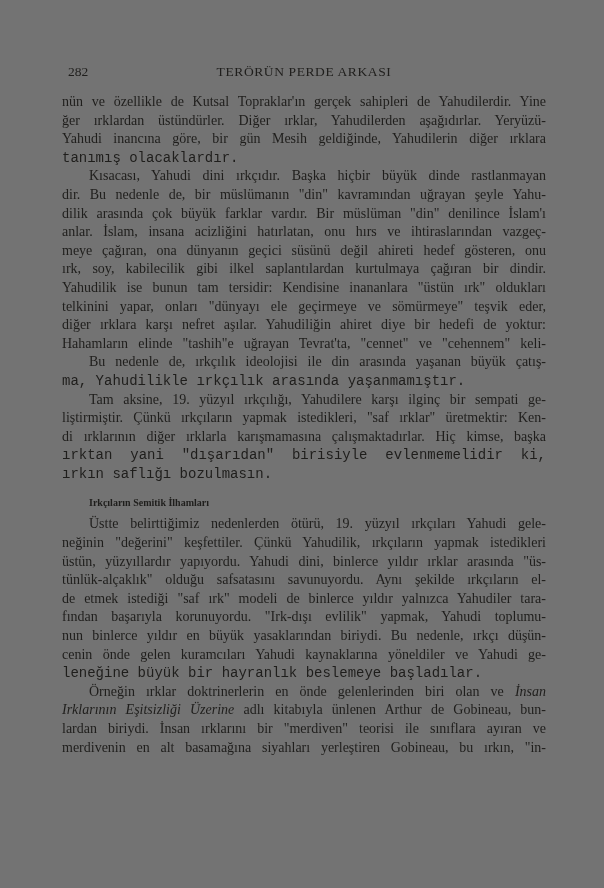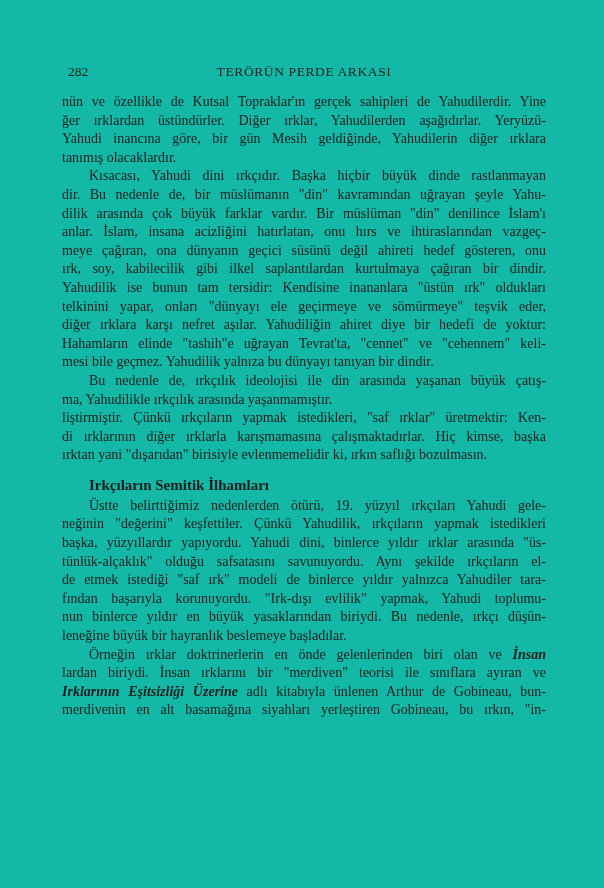--- a/index.html
+++ b/index.html
@@ -4,21 +4,21 @@
 <style>
   html, body {
     margin: 0;
     padding: 0;
     background: #ffffff;
   }
   .page {
     position: relative;
     width: 604px;
     height: 888px;
-    background: #14b8a6;
+    background: #737373;
     color: #1f1e1c;
     font-family: "Liberation Serif", "DejaVu Serif", serif;
     overflow: hidden;
   }
   .page-header {
     position: absolute;
     top: 64px;
     left: 62px;
     width: 484px;
     height: 18px;
@@ -45,33 +45,34 @@
     font-size: 14px;
     line-height: 18.6px;
   }
   .line {
     text-align: justify;
     text-align-last: justify;
     white-space: normal;
   }
   .line.last {
     text-align-last: left;
+    font-family: Liberation Mono, monospace;
   }
   .line.indent {
     text-indent: 27px;
   }
   .heading {
     font-weight: bold;
-    font-size: 15px;
+    font-size: 10px;
     line-height: 20px;
     margin-top: 10px;
     margin-bottom: 2px;
     padding-left: 27px;
   }
-  i { font-style: italic; font-weight: bold; }
+  i { font-style: italic; }
 </style>
 </head>
 <body>
 
 <div class="page">
   <div class="page-header">
     <span class="page-number">282</span>
     <span class="running-title">TERÖRÜN PERDE ARKASI</span>
   </div>
   <div class="page-body">
@@ -82,33 +83,34 @@
       <div class="line indent"><span>Kısacası, Yahudi dini ırkçıdır. Başka hiçbir büyük dinde rastlanmayan</span></div>
       <div class="line"><span>dir. Bu nedenle de, bir müslümanın "din" kavramından uğrayan şeyle Yahu-</span></div>
       <div class="line"><span>dilik arasında çok büyük farklar vardır. Bir müslüman "din" denilince İslam'ı</span></div>
       <div class="line"><span>anlar. İslam, insana acizliğini hatırlatan, onu hırs ve ihtiraslarından vazgeç-</span></div>
       <div class="line"><span>meye çağıran, ona dünyanın geçici süsünü değil ahireti hedef gösteren, onu</span></div>
       <div class="line"><span>ırk, soy, kabilecilik gibi ilkel saplantılardan kurtulmaya çağıran bir dindir.</span></div>
       <div class="line"><span>Yahudilik ise bunun tam tersidir: Kendisine inananlara "üstün ırk" oldukları</span></div>
       <div class="line"><span>telkinini yapar, onları "dünyayı ele geçirmeye ve sömürmeye" teşvik eder,</span></div>
       <div class="line"><span>diğer ırklara karşı nefret aşılar. Yahudiliğin ahiret diye bir hedefi de yoktur:</span></div>
       <div class="line"><span>Hahamların elinde "tashih"e uğrayan Tevrat'ta, "cennet" ve "cehennem" keli-</span></div>
-      <div class="line last"><span>mesi bile geçmez. Yahudilik yalnıza bu dünyayı tanıyan bir dindir.</span></div>
       <div class="line indent"><span>Bu nedenle de, ırkçılık ideolojisi ile din arasında yaşanan büyük çatış-</span></div>
       <div class="line last"><span>ma, Yahudilikle ırkçılık arasında yaşanmamıştır.</span></div>
+      <div class="line indent"><span>Tam aksine, 19. yüzyıl ırkçılığı, Yahudilere karşı ilginç bir sempati ge-</span></div>
       <div class="line"><span>liştirmiştir. Çünkü ırkçıların yapmak istedikleri, "saf ırklar" üretmektir: Ken-</span></div>
       <div class="line"><span>di ırklarının diğer ırklarla karışmamasına çalışmaktadırlar. Hiç kimse, başka</span></div>
       <div class="line last"><span>ırktan yani "dışarıdan" birisiyle evlenmemelidir ki, ırkın saflığı bozulmasın.</span></div>
       <div class="heading">Irkçıların Semitik İlhamları</div>
       <div class="line indent"><span>Üstte belirttiğimiz nedenlerden ötürü, 19. yüzyıl ırkçıları Yahudi gele-</span></div>
       <div class="line"><span>neğinin "değerini" keşfettiler. Çünkü Yahudilik, ırkçıların yapmak istedikleri</span></div>
-      <div class="line"><span>başka, yüzyıllardır yapıyordu. Yahudi dini, binlerce yıldır ırklar arasında "üs-</span></div>
+      <div class="line"><span>üstün, yüzyıllardır yapıyordu. Yahudi dini, binlerce yıldır ırklar arasında "üs-</span></div>
       <div class="line"><span>tünlük-alçaklık" olduğu safsatasını savunuyordu. Aynı şekilde ırkçıların el-</span></div>
       <div class="line"><span>de etmek istediği "saf ırk" modeli de binlerce yıldır yalnızca Yahudiler tara-</span></div>
       <div class="line"><span>fından başarıyla korunuyordu. "Irk-dışı evlilik" yapmak, Yahudi toplumu-</span></div>
       <div class="line"><span>nun binlerce yıldır en büyük yasaklarından biriydi. Bu nedenle, ırkçı düşün-</span></div>
+      <div class="line"><span>cenin önde gelen kuramcıları Yahudi kaynaklarına yöneldiler ve Yahudi ge-</span></div>
       <div class="line last"><span>leneğine büyük bir hayranlık beslemeye başladılar.</span></div>
       <div class="line indent"><span>Örneğin ırklar doktrinerlerin en önde gelenlerinden biri olan ve </span><i>İnsan</i></div>
+      <div class="line"><i>Irklarının Eşitsizliği Üzerine</i><span> adlı kitabıyla ünlenen Arthur de Gobineau, bun-</span></div>
       <div class="line"><span>lardan biriydi. İnsan ırklarını bir "merdiven" teorisi ile sınıflara ayıran ve</span></div>
-      <div class="line"><i>Irklarının Eşitsizliği Üzerine</i><span> adlı kitabıyla ünlenen Arthur de Gobineau, bun-</span></div>
       <div class="line"><span>merdivenin en alt basamağına siyahları yerleştiren Gobineau, bu ırkın, "in-</span></div>
     </div>
 </div>
 
 </body></html>

